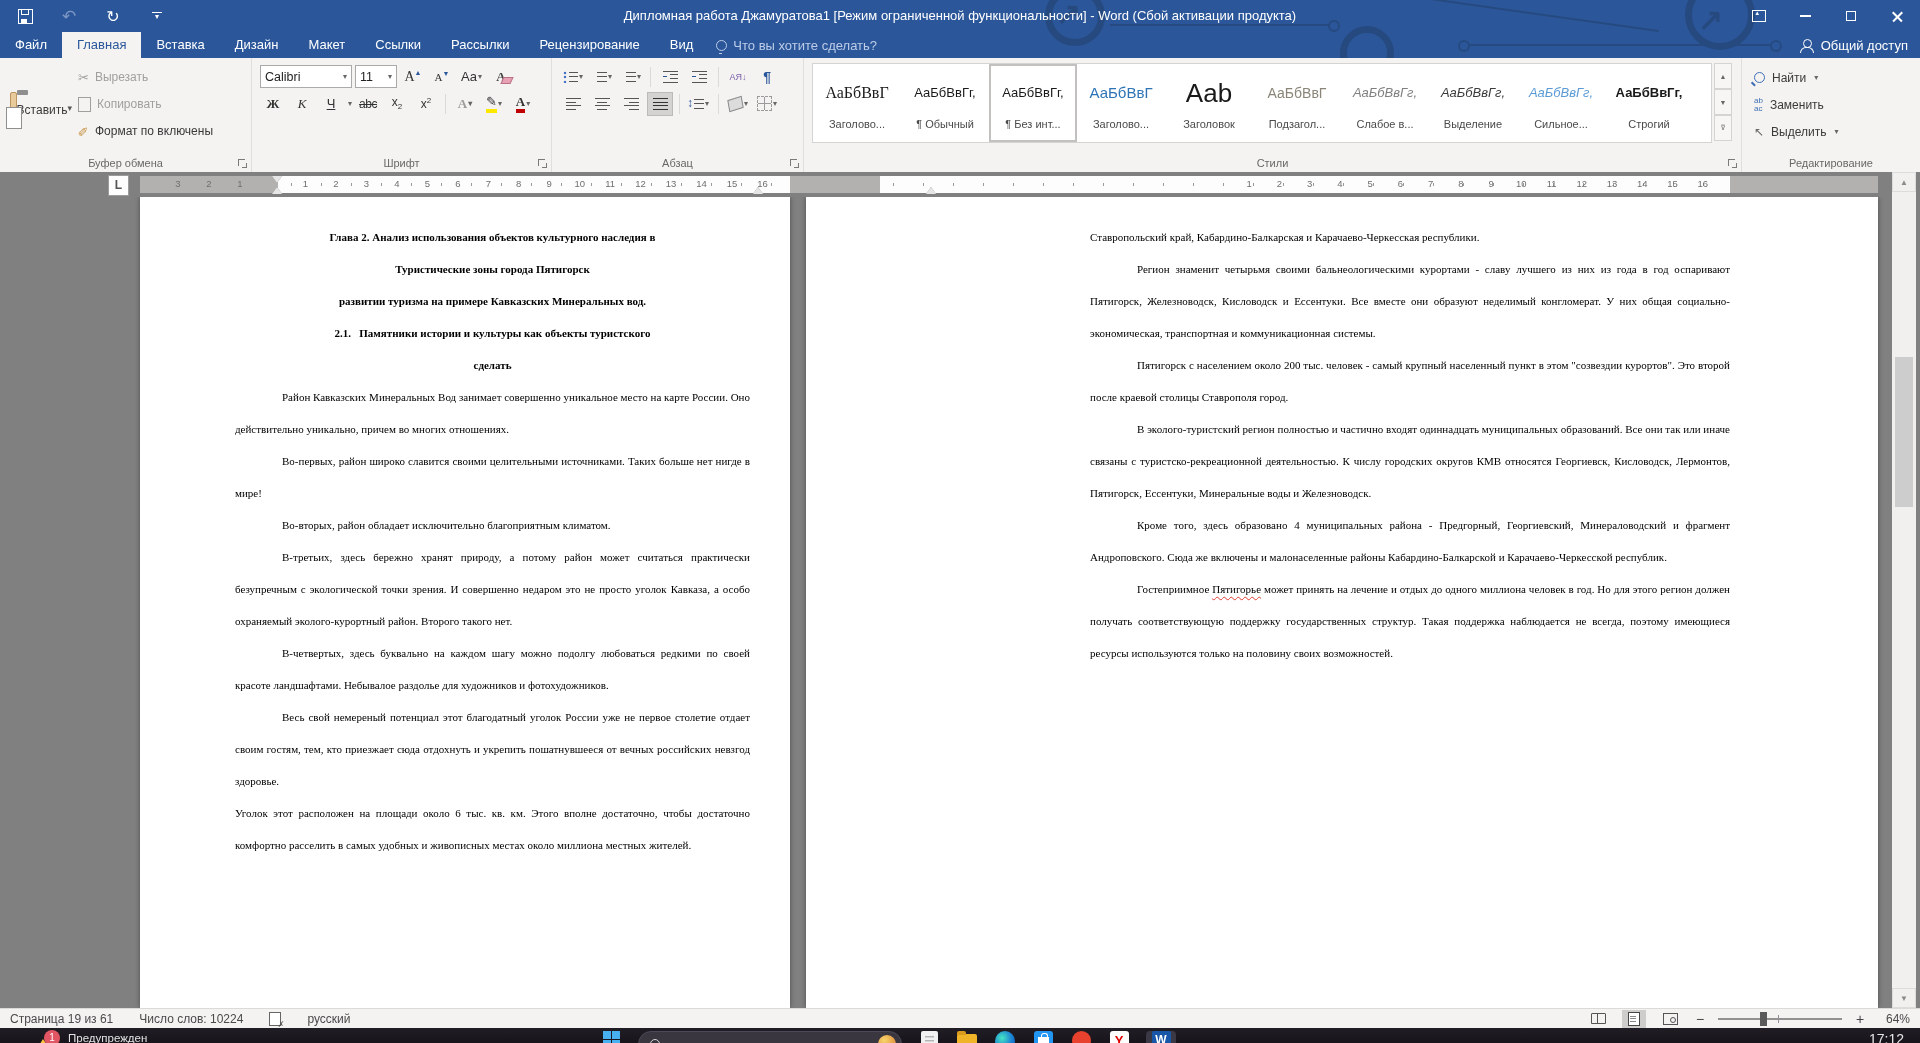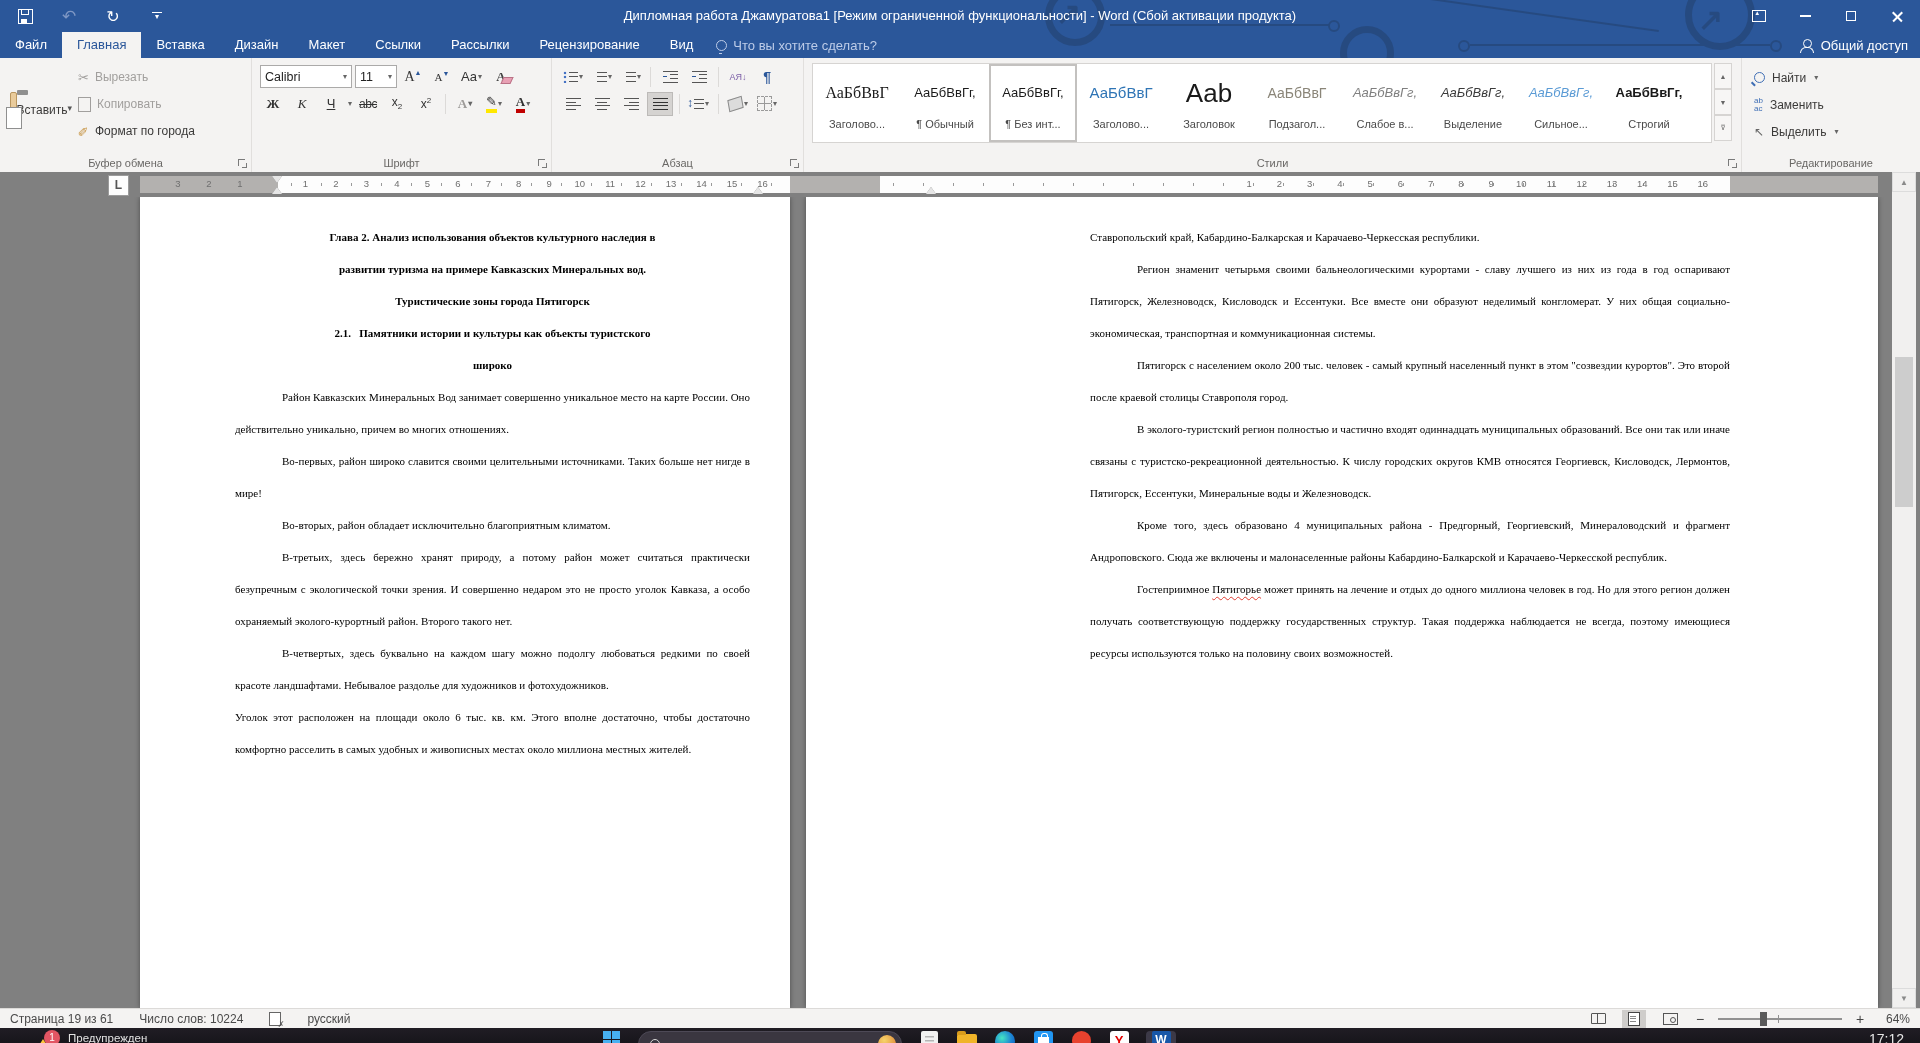--- a/index.html
+++ b/index.html
@@ -320,21 +320,21 @@
       <div class="small-btn dis">
         <span class="ic-scissors">✂</span>
         <span>Вырезать</span>
       </div>
       <div class="small-btn dis">
         <span class="ic-copy"></span>
         <span>Копировать</span>
       </div>
       <div class="small-btn">
         <span class="ic-brush">✎</span>
-        <span>Формат по города</span>
+        <span>Формат по включены</span>
       </div>
     </div>
     <div class="glabel">Буфер обмена</div>
     <div class="launcher"></div>
   </div>
 
   <div class="rgroup g-font">
     <div class="gbody-col">
       <div class="frow">
         <div class="combo c-name">
@@ -595,33 +595,34 @@
     <div class="marker mk-bl"></div>
     <div class="marker mk-r"></div>
     <div class="marker mk-r2"></div>
   </div>
 </div>
 
 <div id="docarea">
   <div class="page page-left">
     <div>
       <div class="dh">Глава 2. Анализ использования объектов культурного наследия в</div>
+        <div class="dh">Туристические зоны города Пятигорск</div>
         <div class="dh">развитии туризма на примере Кавказских Минеральных вод.</div>
-        <div class="dh">Туристические зоны города Пятигорск</div>
     </div>
     <div>
       <div class="dh">2.1.&nbsp;&nbsp;&nbsp;Памятники истории и культуры как объекты туристского</div>
-        <div class="dh">широко</div>
+        <div class="dh">сделать</div>
     </div>
     <div>
       <p class="para">Район Кавказских Минеральных Вод занимает совершенно уникальное место на карте России. Оно действительно уникально, причем во многих отношениях.</p>
         <p class="para">Во-первых, район широко славится своими целительными источниками. Таких больше нет нигде в мире!</p>
         <p class="para">Во-вторых, район обладает исключительно благоприятным климатом.</p>
         <p class="para">В-третьих, здесь бережно хранят природу, а потому район может считаться практически безупречным с экологической точки зрения. И совершенно недаром это не просто уголок Кавказа, а особо охраняемый эколого-курортный район. Второго такого нет.</p>
         <p class="para">В-четвертых, здесь буквально на каждом шагу можно подолгу любоваться редкими по своей красоте ландшафтами. Небывалое раздолье для художников и фотохудожников.</p>
+        <p class="para">Весь свой немереный потенциал этот благодатный уголок России уже не первое столетие отдает своим гостям, тем, кто приезжает сюда отдохнуть и укрепить пошатнувшееся от вечных российских невзгод здоровье.</p>
         <p class="para noindent">Уголок этот расположен на площади около 6 тыс. кв. км. Этого вполне достаточно, чтобы достаточно комфортно расселить в самых удобных и живописных местах около миллиона местных жителей.</p>
     </div>
   </div>
 
   <div class="page page-right">
     <div>
       <p class="para noindent">Ставропольский край, Кабардино-Балкарская и Карачаево-Черкесская республики.</p>
         <p class="para">Регион знаменит четырьмя своими бальнеологическими курортами - славу лучшего из них из года в год оспаривают Пятигорск, Железноводск, Кисловодск и Ессентуки. Все вместе они образуют неделимый конгломерат. У них общая социально-экономическая, транспортная и коммуникационная системы.</p>
         <p class="para">Пятигорск с населением около 200 тыс. человек - самый крупный населенный пункт в этом "созвездии курортов". Это второй после краевой столицы Ставрополя город.</p>
         <p class="para">В эколого-туристский регион полностью и частично входят одиннадцать муниципальных образований. Все они так или иначе связаны с туристско-рекреационной деятельностью. К числу городских округов КМВ относятся Георгиевск, Кисловодск, Лермонтов, Пятигорск, Ессентуки, Минеральные воды и Железноводск.</p>

